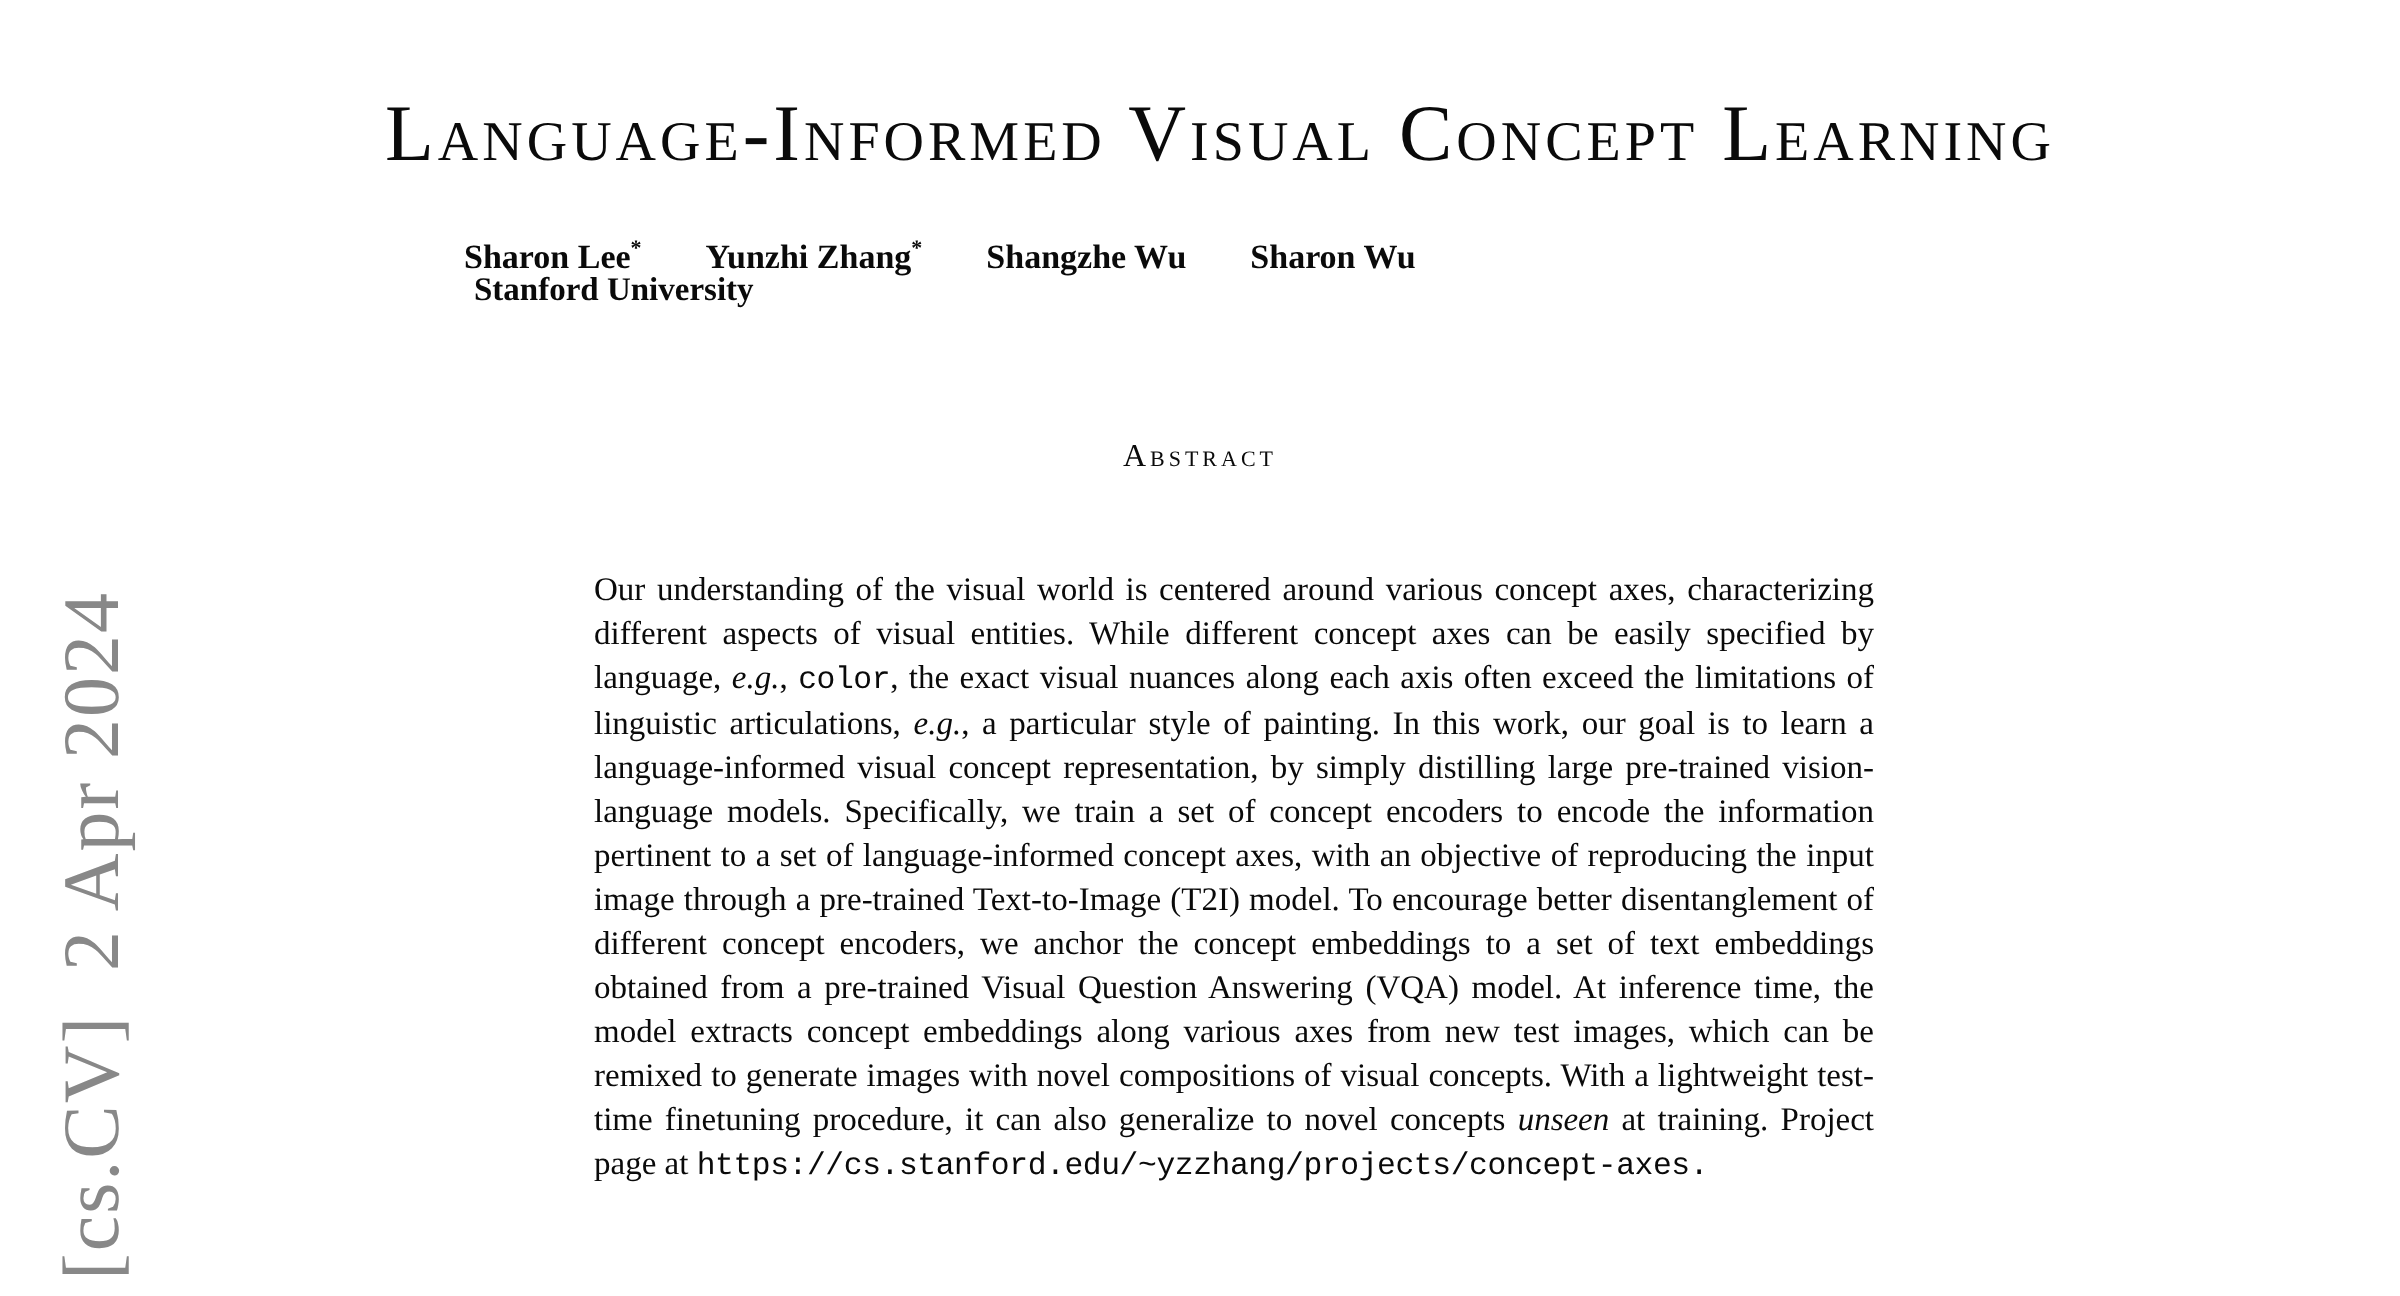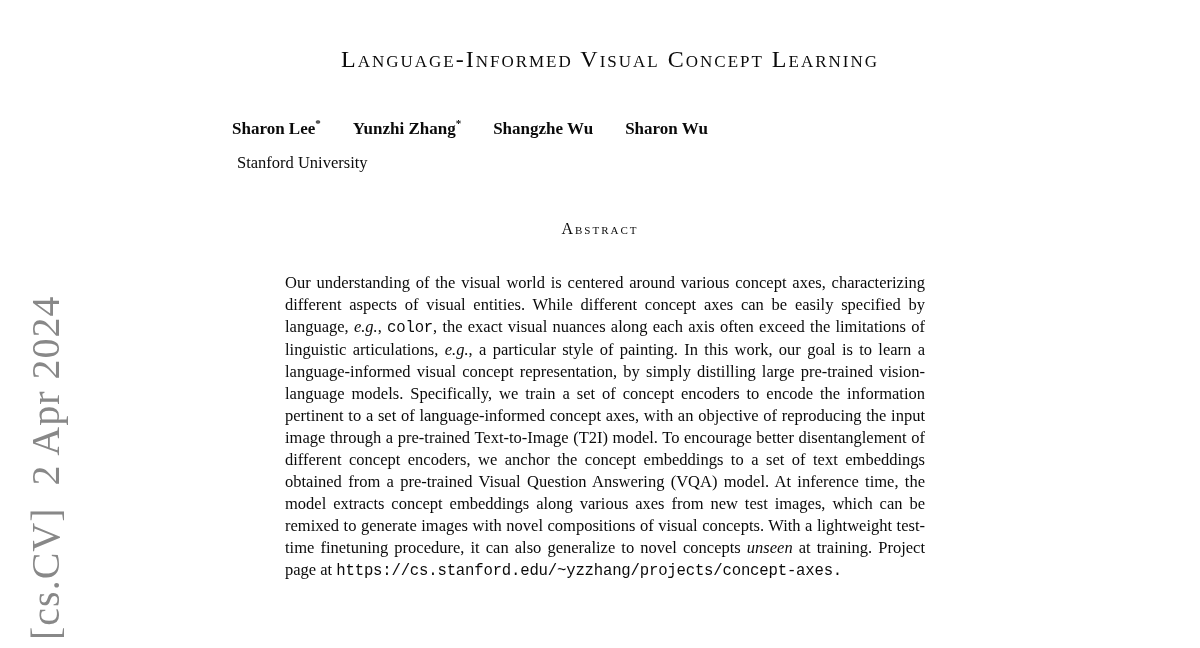--- a/index.html
+++ b/index.html
@@ -29,21 +29,21 @@
     white-space: pre;
     letter-spacing: 1px;
   }
   .title {
     position: absolute;
     left: 0;
     right: 0;
     top: 47px;
     margin: 0;
     text-align: center;
-    font-size: 24px;
+    font-size: 40px;
     font-weight: normal;
     font-variant: small-caps;
     letter-spacing: 2px;
     line-height: 1;
     color: #0a0a0a;
     padding-left: 20px;
   }
   .authors {
     position: absolute;
     left: 232px;
@@ -60,41 +60,42 @@
     margin-right: 0;
   }
   .author sup.mark {
     font-size: 11px;
     font-weight: bold;
     line-height: 0;
   }
   .affiliation {
     position: absolute;
     left: 237px;
-    top: 153px;
+    top: 135px;
     font-size: 16.5px;
     line-height: 1.2;
+    font-weight: bold;
   }
   .abstract-heading {
     position: absolute;
     left: 0;
     right: 0;
     top: 221px;
     text-align: center;
     font-size: 16px;
     font-variant: small-caps;
     letter-spacing: 2px;
     line-height: 1;
   }
   .abstract-body {
     position: absolute;
     left: 281px;
     top: 268px;
     width: 640px;
-    margin: 4px;
+    margin: 16px;
     font-size: 16.5px;
     line-height: 22px;
     text-align: justify;
   }
   .seg-normal { font-style: normal; }
   .seg-italic { font-style: italic; }
   .seg-mono {
     font-family: "Liberation Mono", monospace;
     font-size: 0.95em;
     letter-spacing: -0.2px;

